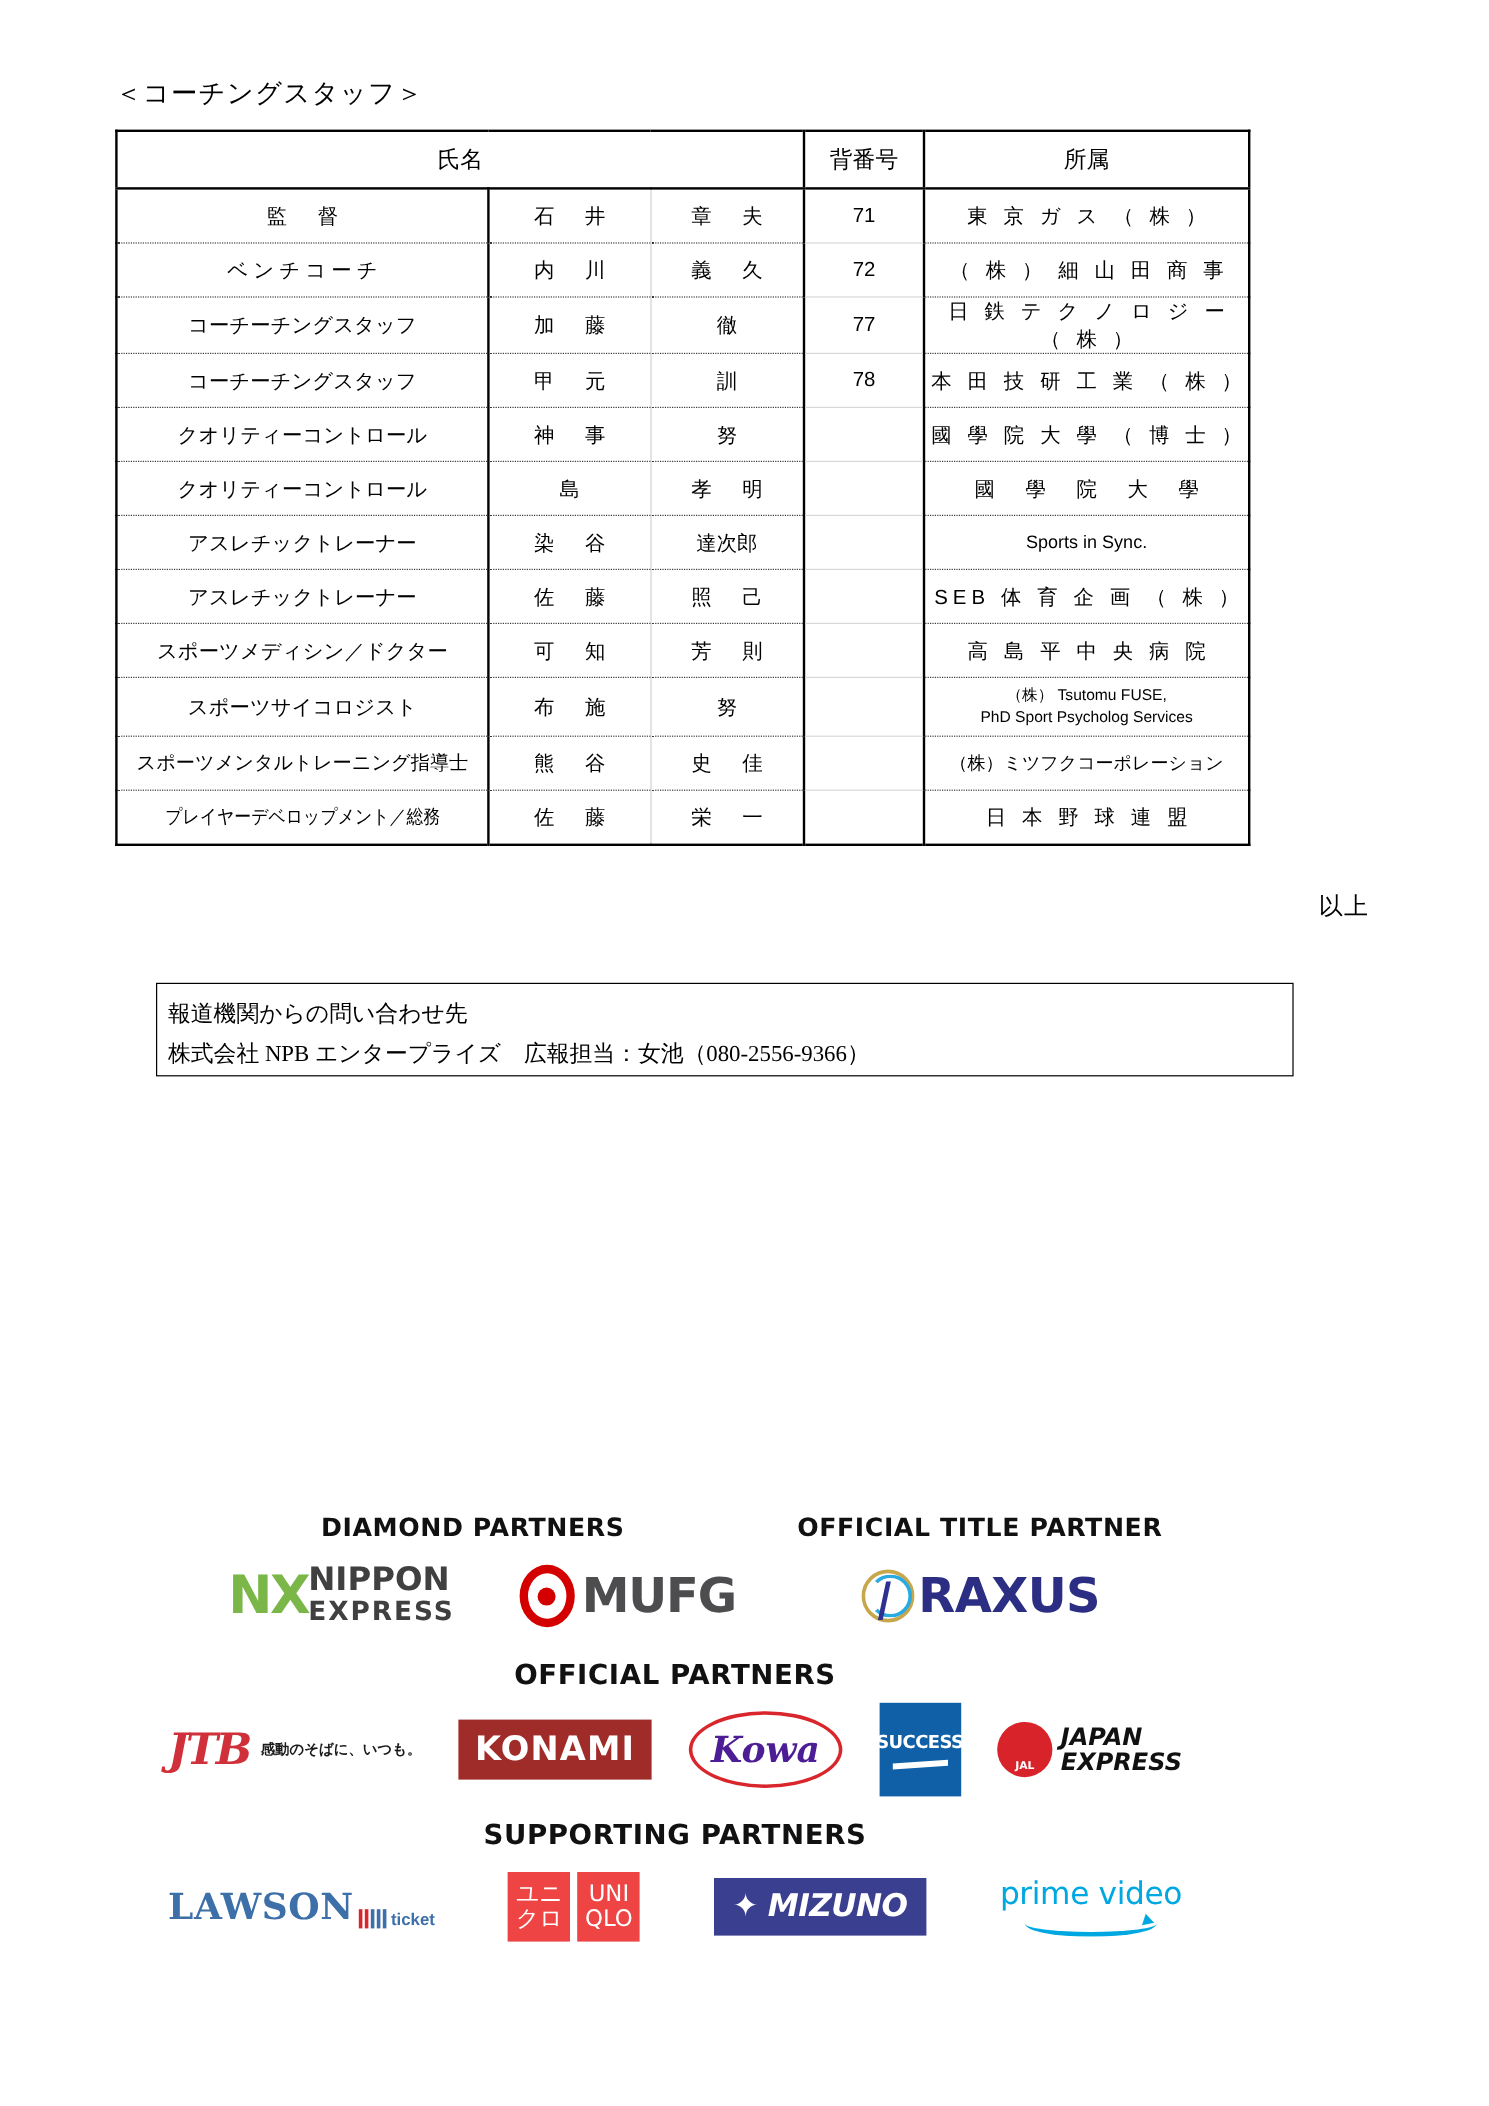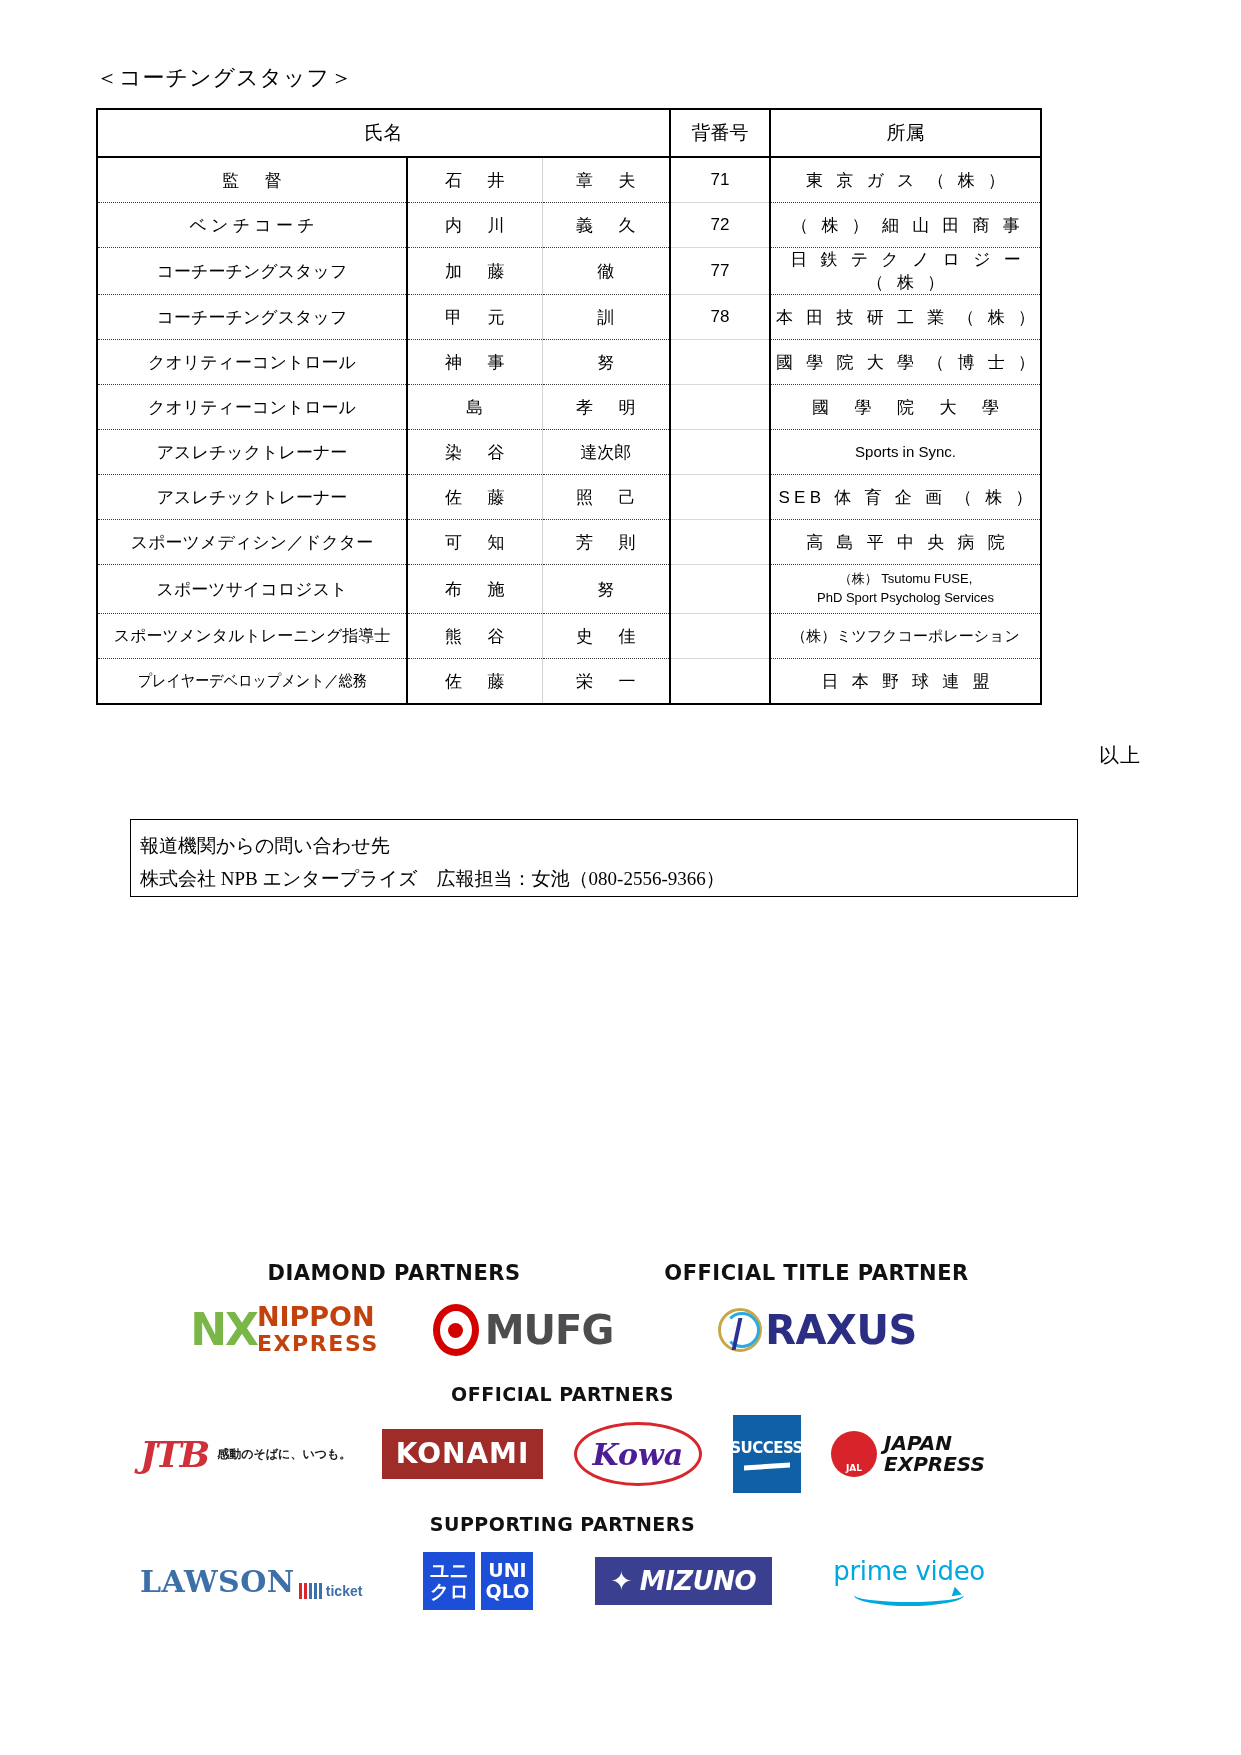--- a/index.html
+++ b/index.html
@@ -142,21 +142,21 @@
     font-family: "DejaVu Sans", sans-serif;
     font-weight: bold;
     font-size: 21px;
     letter-spacing: 0.5px;
     color: #111;
   }
   .sp-heading-center {
     text-align: center;
     font-family: "DejaVu Sans", sans-serif;
     font-weight: bold;
-    font-size: 19px;
+    font-size: 23px;
     letter-spacing: 0.5px;
     color: #111;
   }
   .row-diamond-head { height: 30px; }
   .h-diamond { width: 508px; text-align: center; }
   .h-title   { flex: 1; text-align: center; }
 
   .logo-row {
     display: flex;
     align-items: center;
@@ -170,21 +170,21 @@
     font-family: "DejaVu Sans", sans-serif;
     font-weight: bold;
     font-size: 44px;
     color: #7ab648;
     letter-spacing: -2px;
     line-height: 1;
   }
   .nx-text {
     font-family: "DejaVu Sans", sans-serif;
     font-weight: bold;
-    color: #c2410c;
+    color: #404040;
     line-height: 0.92;
     font-size: 27px;
     letter-spacing: 0px;
   }
   .nx-text .l2 { font-size: 22px; letter-spacing: 1.6px; }
 
   
   .mufg-wrap { display: flex; align-items: center; gap: 6px; }
   .mufg-mark {
     width: 46px; height: 52px;
@@ -274,23 +274,23 @@
     color: #3d6fa8; letter-spacing: 0.5px;
   }
   .lawson-ticket { font-size: 14px; color: #3d6fa8; font-weight: bold; }
   .lawson-bars { display: flex; gap: 2px; align-items: flex-end; height: 16px; }
   .lawson-bars i { width: 3px; height: 16px; display: block; background: #3d6fa8; }
   .lawson-bars i.r { background: #d9262c; }
 
   
   .uq-wrap { display: flex; gap: 6px; }
   .uq-box {
-    background: #1d4ed8; color: #fff; width: 52px; height: 58px;
+    background: #ef4444; color: #fff; width: 52px; height: 58px;
     display: flex; flex-direction: column; align-items: center; justify-content: center;
-    font-family: "DejaVu Sans", sans-serif; font-weight: bold; font-size: 19px; line-height: 1.12;
+    font-family: "DejaVu Sans", sans-serif; font-weight: normal; font-size: 19px; line-height: 1.12;
   }
 
   
   .mizuno {
     background: #3b3f8f; color: #fff; padding: 11px 16px;
     display: flex; align-items: center; gap: 8px;
     font-family: "DejaVu Sans", sans-serif; font-weight: bold;
     font-style: italic; font-size: 26px; letter-spacing: -0.5px; line-height: 1;
   }
   .mizuno .bird { font-size: 26px; }

